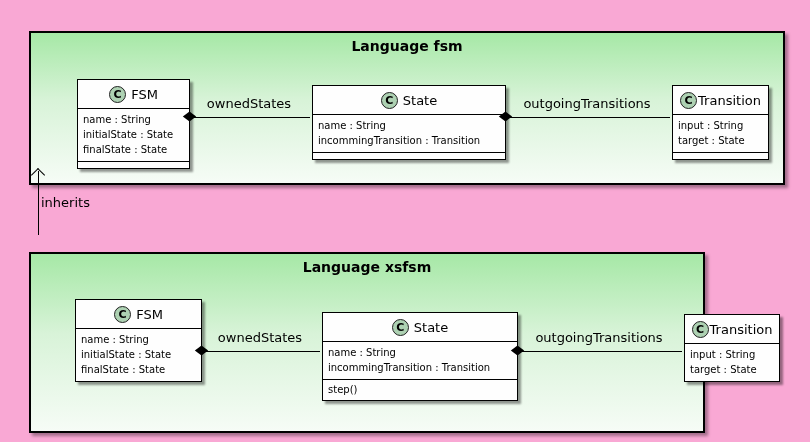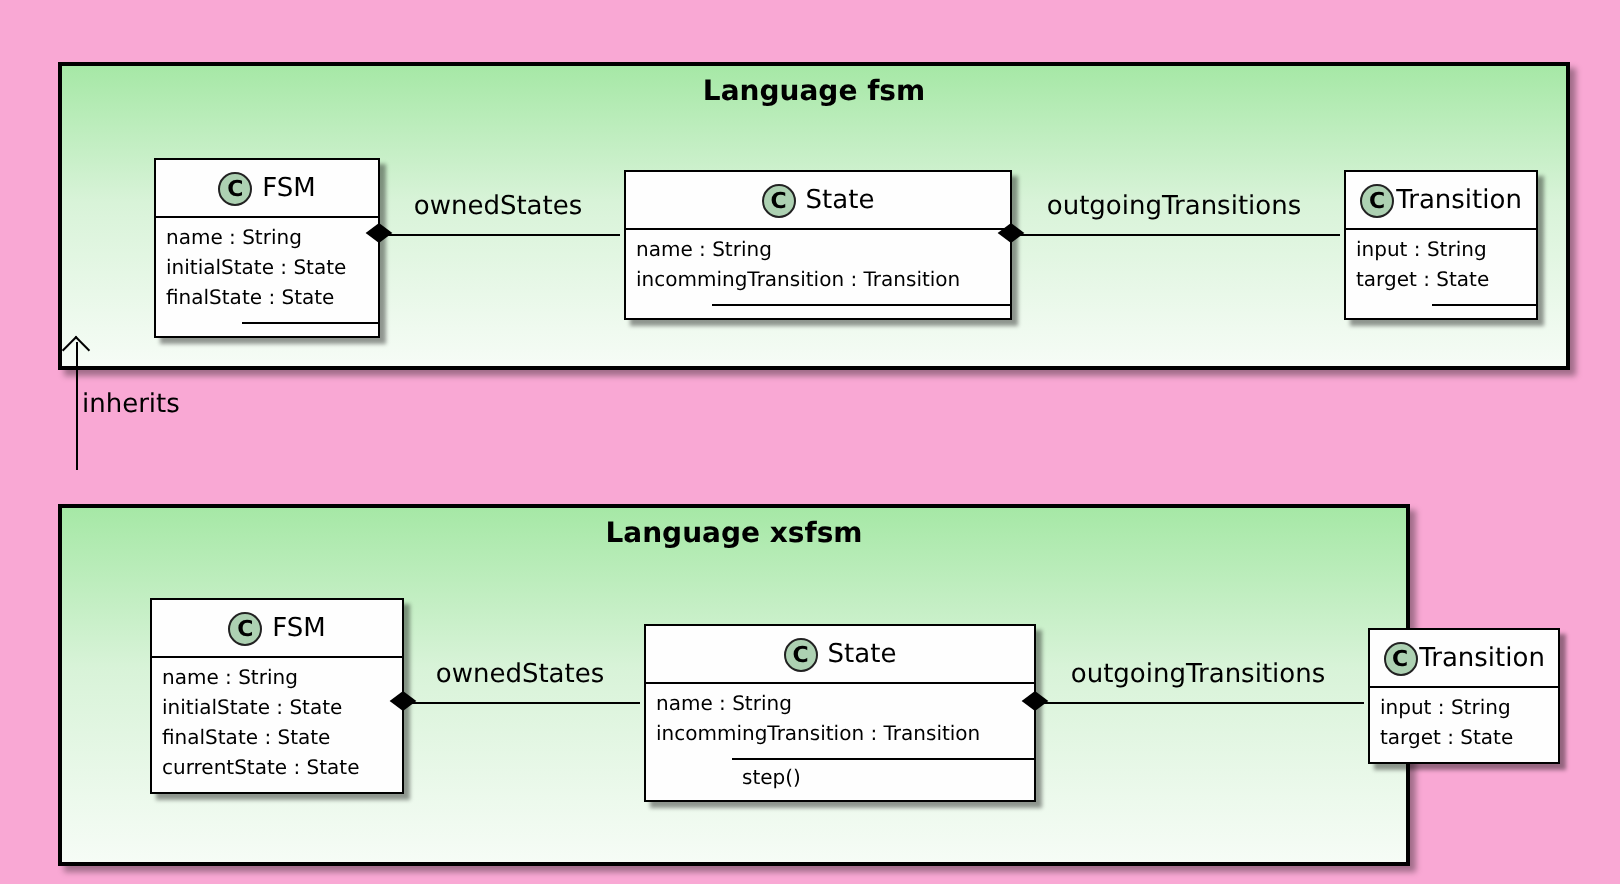--- a/index.html
+++ b/index.html
@@ -31,21 +31,21 @@
   .spot {
     display:inline-flex; align-items:center; justify-content:center;
     width:17px; height:17px; border-radius:50%;
     background:#add1b2; border:1px solid #222;
     font-size:11px; font-weight:bold; line-height:1;
     box-sizing:border-box;
   }
   .class-name { font-size:13px; }
   .attrs { padding:3px 5px 4px 5px; }
   .attr-line, .method-line { font-size:10px; line-height:15px; white-space:nowrap; }
-  .methods { border-top:1.5px solid #000; padding:2px 5px 3px 5px;margin-left:43px; }
+  .methods { border-top:1.5px solid #000; padding:2px 5px 3px 5px; }
   .methods.empty { padding:0; height:6px; }
   .edge { position:absolute;text-align:center; }
   .edge .line { width:100%; border-top:1px solid #000; }
   .diamond {
     position:absolute; left:-2px; top:-4px;
     width:7px; height:7px; background:#000;
     transform:scaleX(1.35) rotate(45deg);
   }
   .edge-label {
     position:absolute; left:50%; transform:translateX(-50%);
@@ -113,21 +113,20 @@
 
     <div class="class-box" style="left:44px; top:45px; width:127px;">
       <div class="class-header">
         <span class="spot">C</span>
         <span class="class-name">FSM</span>
       </div>
       <div class="attrs">
         <div class="attr-line">name : String</div>
         <div class="attr-line">initialState : State</div>
         <div class="attr-line">finalState : State</div>
-        <div class="attr-line">currentState : State</div>
       </div>
     </div>
 
     <div class="class-box" style="left:291px; top:58px; width:196px;">
       <div class="class-header">
         <span class="spot">C</span>
         <span class="class-name">State</span>
       </div>
       <div class="attrs">
         <div class="attr-line">name : String</div>

